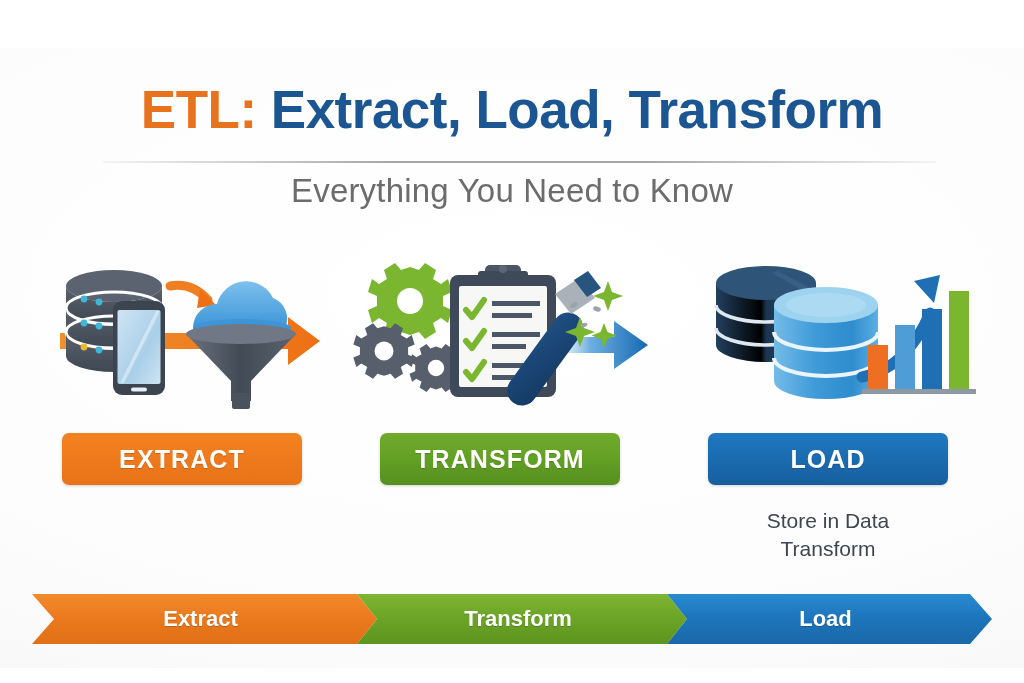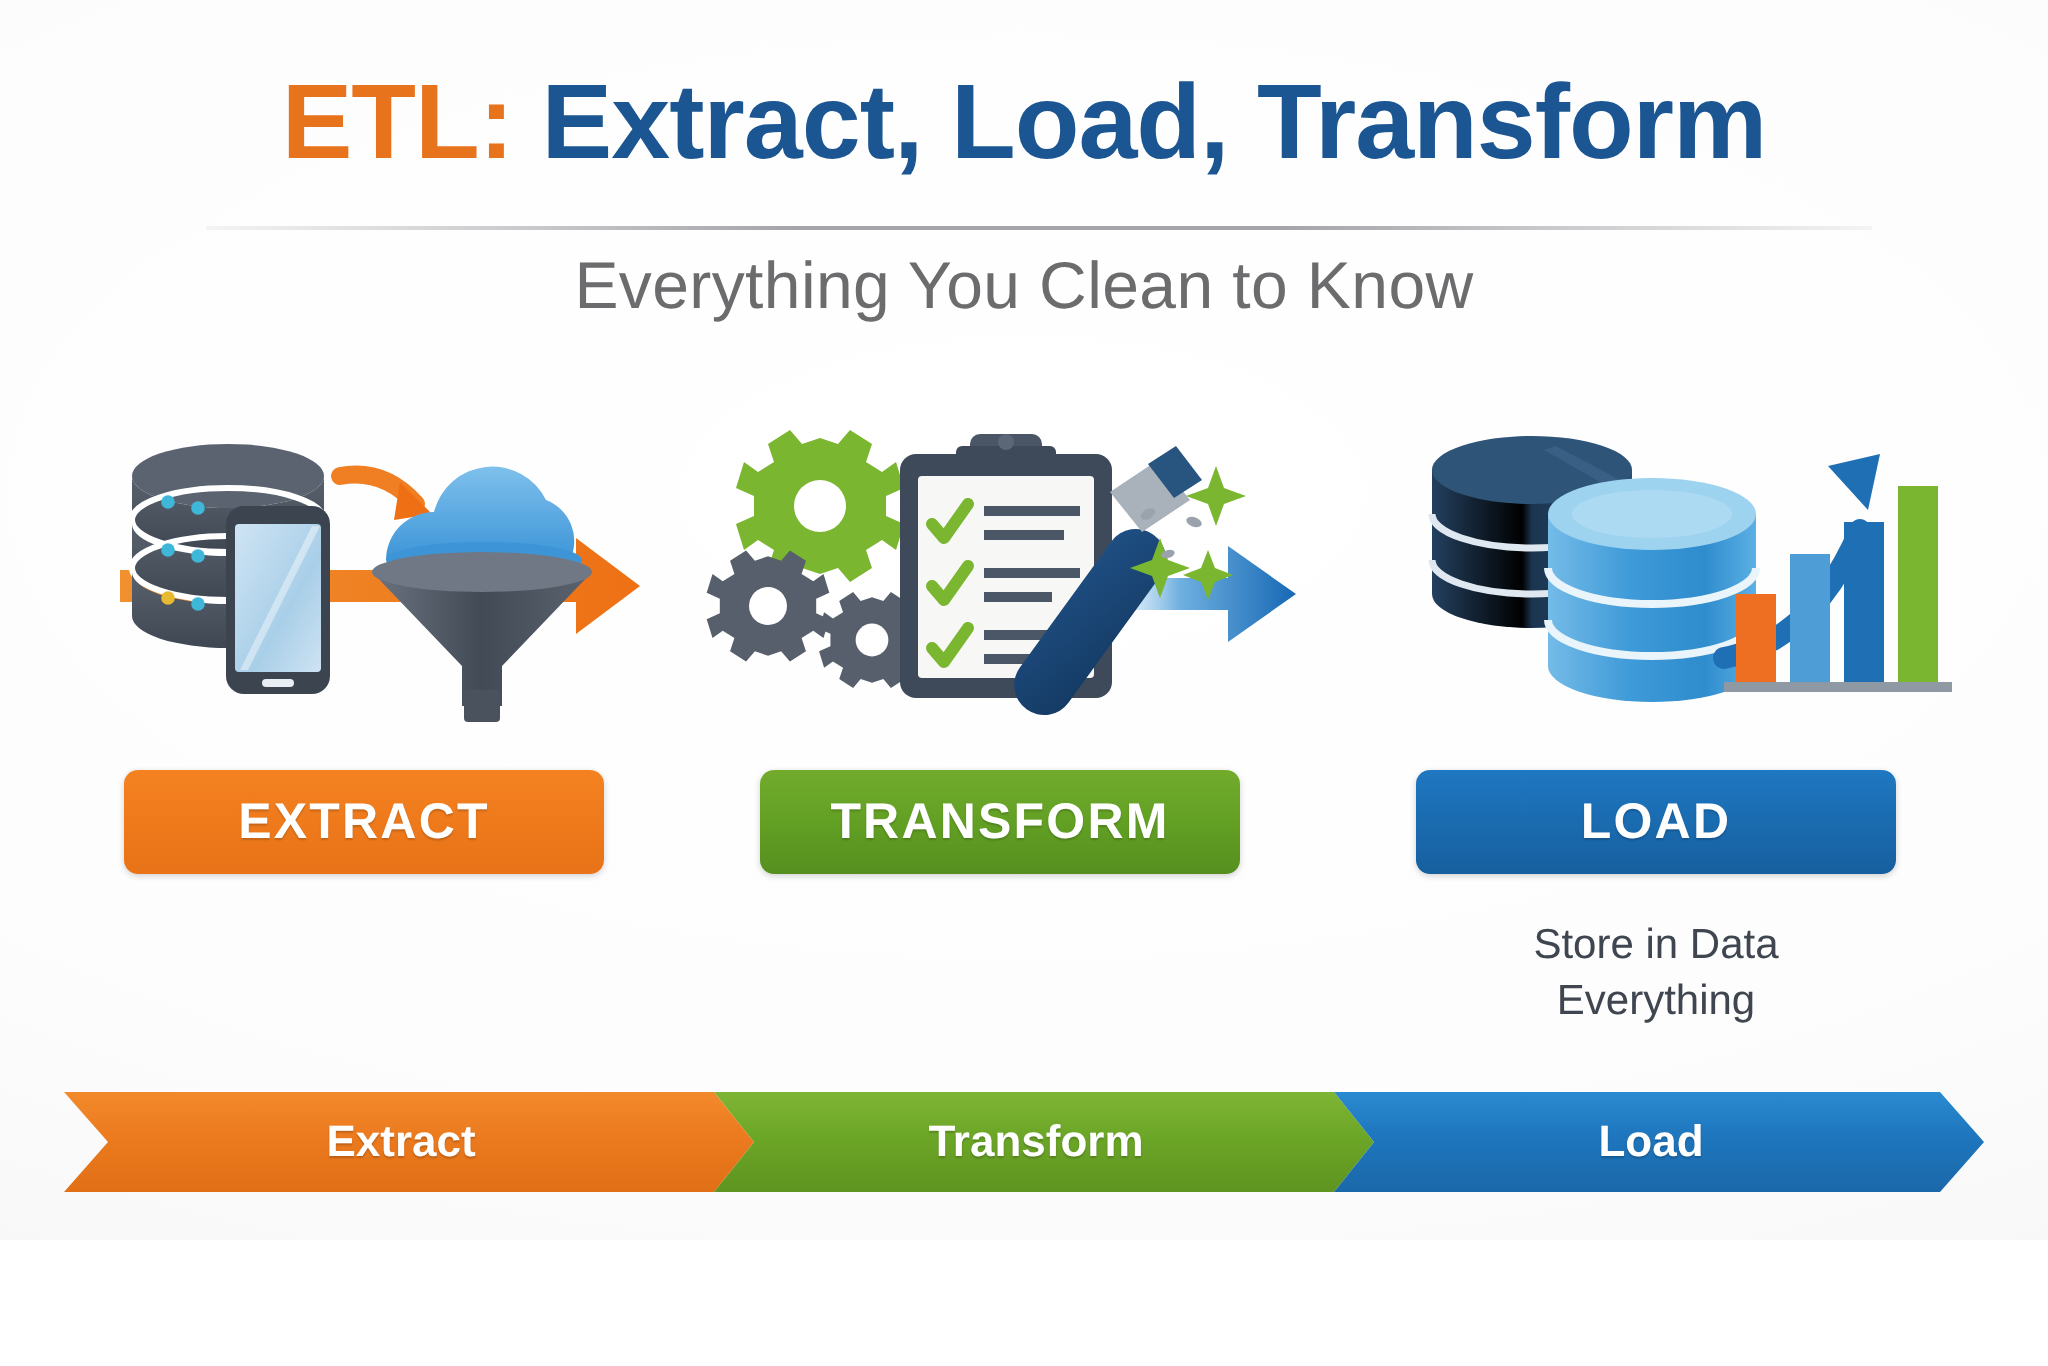--- a/index.html
+++ b/index.html
@@ -15,20 +15,21 @@
     background: #ffffff;
   }
 
   #canvas {
     position: relative;
     width: 1024px;
     height: 620px;
     background:
       radial-gradient(ellipse 120% 90% at 50% 40%, #ffffff 0%, #fdfdfd 55%, #f4f4f5 100%);
     overflow: hidden;
+    margin-top: 48px;
   }
 
   
   #title-block {
     position: absolute;
     left: 0;
     top: 34px;
     width: 1024px;
     text-align: center;
   }
@@ -161,21 +162,21 @@
 <body>
 
 <div id="canvas">
 
   <div id="title-block">
     <div id="main-title"><span id="title-etl">ETL:</span><span id="title-rest"> Extract, Load, Transform</span></div>
   </div>
 
   <div id="title-divider"></div>
 
-  <div id="subtitle">Everything You Clean to Know</div>
+  <div id="subtitle">Everything You Need to Know</div>
 
   <div class="icon-stage" id="stage-extract">
     <svg width="300" height="165" viewBox="0 0 300 165">
       <defs>
         <linearGradient id="dbDark" x1="0" y1="0" x2="0" y2="1">
           <stop offset="0%" stop-color="#59616d"></stop>
             <stop offset="100%" stop-color="#3f4753"></stop>
         </linearGradient>
         <linearGradient id="cloudG" x1="0" y1="0" x2="0" y2="1">
           <stop offset="0%" stop-color="#7ec0ec"></stop>
@@ -360,21 +361,21 @@
     <div class="pill pill-extract">EXTRACT</div>
   </div>
 
   <div class="stage-col" id="col-transform">
     <div class="pill pill-transform">TRANSFORM</div>
   </div>
 
   <div class="stage-col" id="col-load">
     <div class="pill pill-load">LOAD</div>
     <div class="stage-desc">Store in Data
-Everything</div>
+Transform</div>
   </div>
 
   <div id="flow-bar">
     <div class="flow-seg" id="seg-extract">
       <span class="flow-label">Extract</span>
     </div>
     <div class="flow-seg" id="seg-transform">
       <span class="flow-label">Transform</span>
     </div>
     <div class="flow-seg" id="seg-load">

